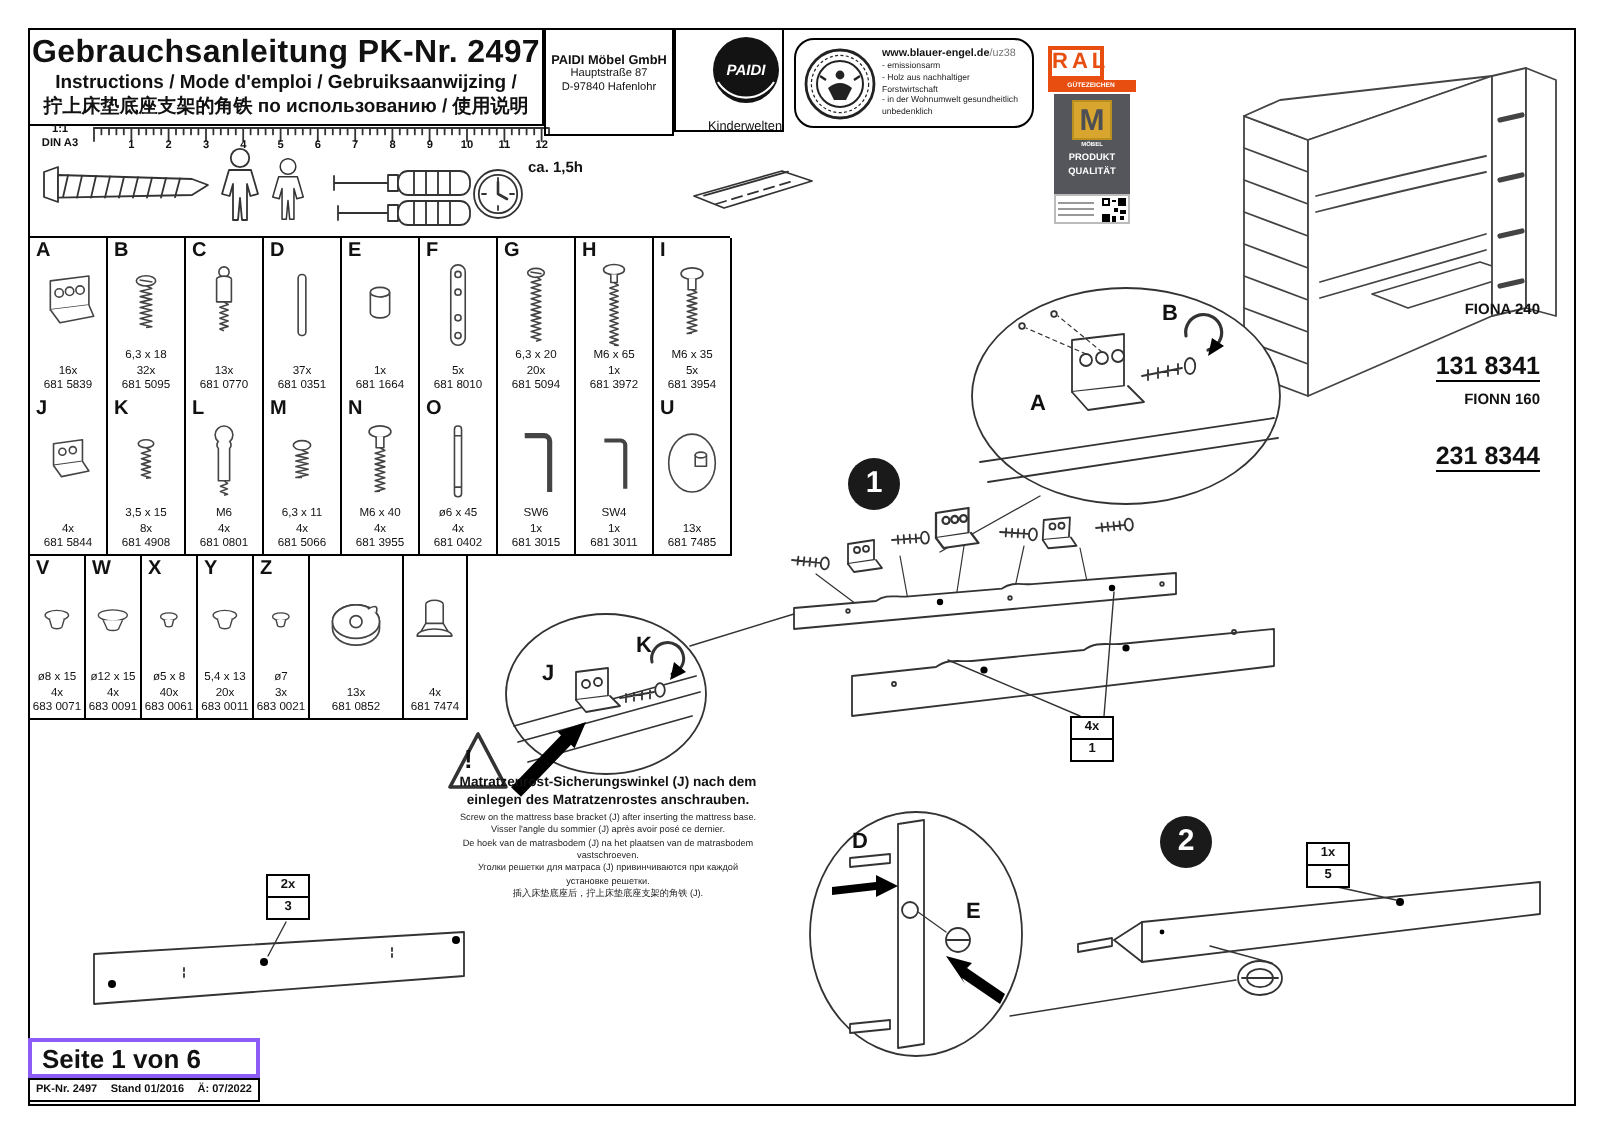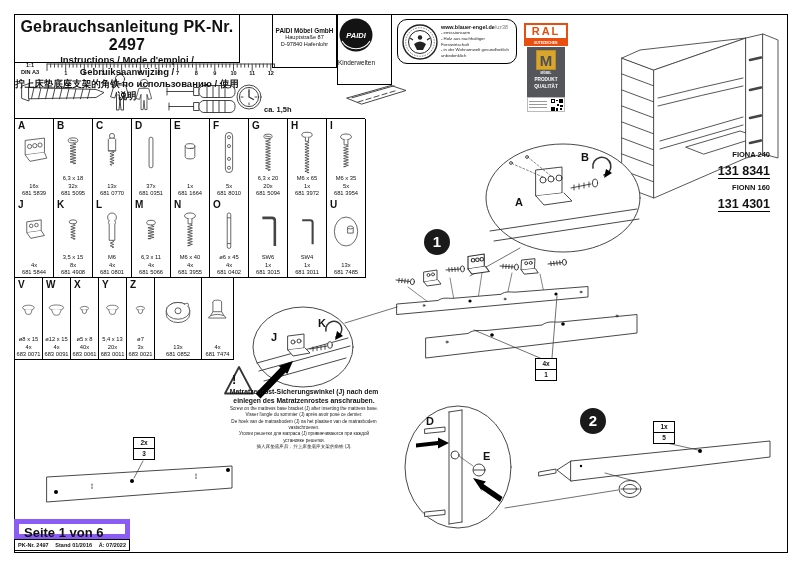--- a/index.html
+++ b/index.html
@@ -1,51 +1,51 @@
 <!DOCTYPE html>
 <html><head>
 <meta charset="utf-8">
 <style>
   html,body{margin:0;padding:0;background:#fff;}
   body{width:802px;height:567px;position:relative;overflow:hidden;
        font-family:"Liberation Sans", sans-serif;color:#111;}
   .abs{position:absolute;}
   .page-border{left:14px;top:14px;width:772px;height:537px;border:1.2px solid #000;}
   
-  .titlebox{left:14px;top:14px;width:226px;height:49px;border:1px solid #000;text-align:center;box-sizing:border-box;padding-top:3px;}
+  .titlebox{left:14px;top:14px;width:258px;height:49px;border:1px solid #000;text-align:center;box-sizing:border-box;padding-top:3px;}
   .t1{font-size:16px;font-weight:bold;letter-spacing:.2px;}
   .t2{font-size:9.5px;font-weight:bold;line-height:1.25;}
   .companybox{left:272px;top:14px;width:65px;height:54px;border:1px solid #000;box-sizing:border-box;text-align:center;padding-top:12px;}
   .cname{font-size:6.4px;font-weight:bold;}
   .caddr{font-size:5.6px;line-height:1.3;}
-  .logobox{left:337px;top:14px;width:55px;height:71px;border:1px solid #000;box-sizing:border-box;text-align:left;}
+  .logobox{left:337px;top:14px;width:55px;height:52px;border:1px solid #000;box-sizing:border-box;text-align:right;}
   .kinder{font-size:6.4px;margin-top:0px;}
   .bluebox{left:397px;top:19px;width:120px;height:45px;border:1px solid #000;border-radius:10px;box-sizing:border-box;display:flex;align-items:center;padding:2px 3px;}
   .bluetext{margin-left:3px;width:74px;}
   .blueurl{font-size:5.4px;font-weight:bold;}
   .blueurl .uz{color:#777;font-weight:normal;}
   .bluepoint{font-size:4.3px;line-height:1.35;color:#222;}
   
-  .ralword{left:524px;top:23px;width:44px;height:17px;border:2px solid #e84e0f;box-sizing:border-box;color:#e84e0f;
+  .ralword{left:524px;top:23px;width:28px;height:17px;border:2px solid #e84e0f;box-sizing:border-box;color:#e84e0f;
            font-size:11px;font-weight:bold;text-align:center;line-height:13px;letter-spacing:2px;}
   .ralbar{left:524px;top:40px;width:44px;height:6px;background:#e84e0f;color:#fff;font-size:6px;font-weight:bold;
           text-align:center;line-height:6px;}
   .ralbar span{display:inline-block;transform:scale(.55);transform-origin:center;white-space:nowrap;}
   .ralbadge{left:527px;top:47px;width:38px;height:50px;background:#54565b;text-align:center;box-sizing:border-box;padding-top:3px;}
   .mSquare{width:20px;height:20px;margin:0 auto;background:#d8a62e;color:#4d4f54;font-size:15px;font-weight:bold;line-height:20px;border:1px solid #b98f1f;box-sizing:border-box;}
   .rl{color:#fff;font-weight:bold;line-height:1.15;}
   .rl1{font-size:5px;transform:scale(.6);}
   .rl2,.rl3{font-size:6px;transform:scale(.78);}
   .ralqr{left:527px;top:97px;width:38px;height:15px;background:#fff;border:1px solid #bbb;box-sizing:border-box;display:flex;align-items:center;justify-content:space-between;padding:1px;}
   .qrlines{width:18px;}
   .qrlines div{height:1.5px;background:#999;margin:1.5px 0;}
   
   .rulerlabel{left:15px;top:62px;width:30px;font-size:5.6px;font-weight:bold;text-align:center;line-height:1.3;}
   .rnum{position:absolute;font-size:5.6px;font-weight:bold;width:12px;text-align:center;}
-  .duration{left:264px;top:79px;font-size:7.5px;font-weight:bold;margin-top:26px;}
+  .duration{left:264px;top:79px;font-size:7.5px;font-weight:bold;}
   
   .prow{position:absolute;border-left:1px solid #000;box-sizing:border-box;}
   .prow1{border-top:1px solid #000;}
   .pcell{position:absolute;border-right:1px solid #000;border-bottom:1px solid #000;box-sizing:border-box;background:#fff;}
   .pletter{position:absolute;top:1px;left:3px;font-size:10px;font-weight:bold;}
   .picon{position:absolute;left:0;right:0;top:11px;bottom:23px;display:flex;align-items:center;justify-content:center;}
   .picon svg{max-width:92%;max-height:100%;}
   .pinfo{position:absolute;left:0;right:0;bottom:1px;text-align:center;font-size:5.8px;line-height:1.25;}
   
   .warnblock{left:208px;top:388px;width:192px;text-align:center;}
@@ -55,23 +55,23 @@
   
   .badge{width:26px;height:26px;border-radius:50%;background:#1a1a1a;color:#fff;font-size:15px;font-weight:bold;
          text-align:center;line-height:26px;}
   .dlabel{font-size:11px;font-weight:bold;}
   .qtybox{width:20px;border:1px solid #000;background:#fff;text-align:center;font-size:6.5px;font-weight:bold;}
   .qtybox div{height:10px;line-height:10px;}
   .qtybox .ref{border-top:1px solid #000;}
   
   .fiona{left:684px;top:150px;width:86px;text-align:right;}
   .fname{font-size:7.5px;font-weight:bold;}
-  .fnum{font-size:12.5px;font-weight:bold;display:inline-block;border-bottom:1.6px solid #000;margin:5px 0 4px 0;}
+  .fnum{font-size:12.5px;font-weight:bold;display:inline-block;border-bottom:1.6px solid #000;margin:17px 0 4px 0;}
   
-  .seitebox{left:14px;top:519px;width:116px;height:20px;border:5px solid #8b5cf6;box-sizing:border-box;
+  .seitebox{left:14px;top:519px;width:116px;height:20px;border:2px solid #8b5cf6;box-sizing:border-box;
             font-size:13px;font-weight:bold;padding-left:5px;line-height:18px;background:#fff;}
   .metabox{left:14px;top:539px;width:116px;height:12px;border:1px solid #000;box-sizing:border-box;background:#fff;
            font-size:5.5px;font-weight:bold;display:flex;align-items:center;justify-content:space-between;padding:0 3px;}
   svg text{font-family:"Liberation Sans",sans-serif;}
 </style>
 </head>
 <body>
 
 <svg class="abs" width="802" height="567" viewBox="0 0 802 567" style="left:0;top:0" fill="none" stroke="#333" stroke-width="0.9" stroke-linejoin="round" stroke-linecap="round">
 
@@ -793,21 +793,21 @@
 </div>
 <div class="abs qtybox" style="left:133px;top:437px">
   <div class="qty">2x</div>
   <div class="ref">3</div>
 </div>
 
 <div class="abs fiona">
   <div class="fname">FIONA 240</div>
   <div class="fnum">131 8341</div><br>
   <div class="fname">FIONN 160</div>
-  <div class="fnum">131 4301</div>
+  <div class="fnum">231 8344</div>
 </div>
 
 <div class="abs seitebox">Seite 1 von 6</div>
 <div class="abs metabox">
   <span>PK-Nr. 2497</span>
   <span>Stand 01/2016</span>
   <span>Ä: 07/2022</span>
 </div>
 
 </body></html>

